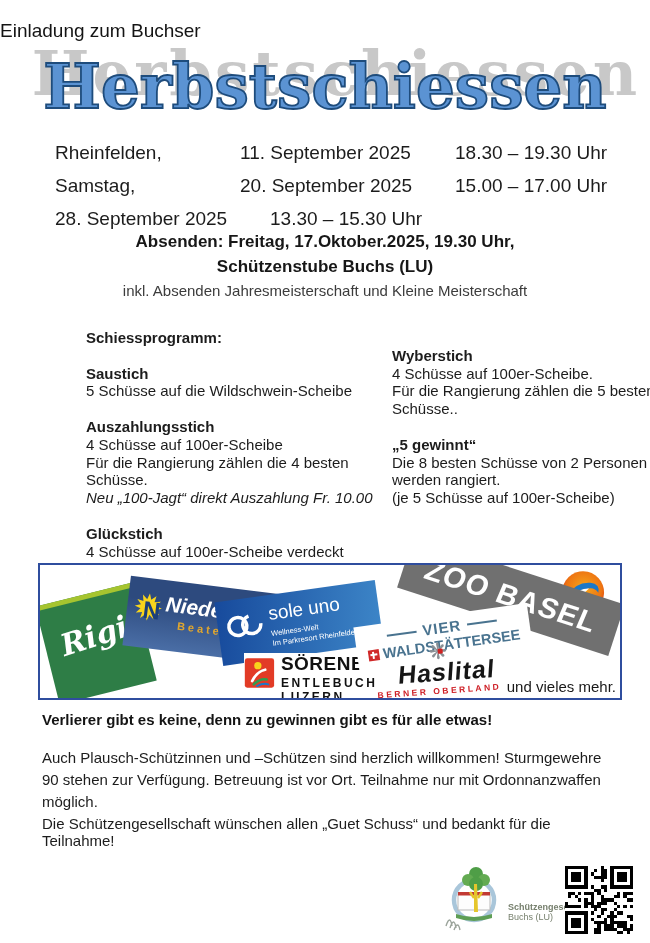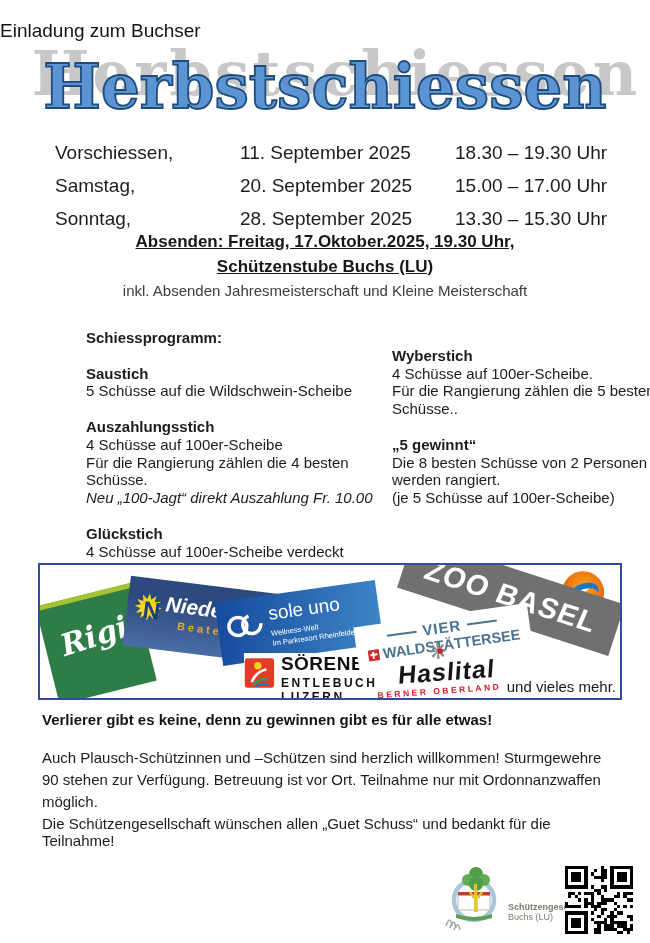--- a/index.html
+++ b/index.html
@@ -16,21 +16,21 @@
   .title-main{color:#5b93d3;-webkit-text-stroke:1.8px #1e4c7c;z-index:1;}
 
   
   .schedule{top:136px;left:55px;font-size:19px;}
   .srow{display:flex;height:33px;align-items:center;}
   .scol-label{width:185px;}
   .scol-date{width:215px;}
 
   
   .absenden{top:229px;left:0;right:0;text-align:center;}
-  .abs-bold{font-size:17px;font-weight:bold;line-height:25px;color:#171717;text-decoration:underline;}
+  .abs-bold{font-size:17px;font-weight:bold;line-height:25px;color:#171717;}
   .abs-small{font-size:15px;line-height:23px;color:#3c3c3c;}
 
   
   .program{top:329px;left:42px;display:flex;font-size:15px;line-height:17.8px;}
   .pcol-left{width:306px;margin-left:44px;}
   .pcol-right{width:280px;padding-top:17.8px;}
   .pcol-left .pitem:not(:first-of-type),.pcol-right .pitem:not(:first-of-type){margin-top:17.8px;}
   .ptitle{font-weight:bold;}
   .pitalic{font-style:italic;}
 
@@ -112,31 +112,30 @@
 <div class="page">
 
   <div class="abs kicker">Einladung zum Buchser</div>
   <div class="abs title-wrap">
     <div class="title-layer title-shadow">Herbstschiessen</div>
     <div class="title-layer title-main">Herbstschiessen</div>
   </div>
 
   <div class="abs schedule">
     <div class="srow">
-      <span class="scol-label">Vorschiessen,</span>
+      <span class="scol-label">Rheinfelden,</span>
       <span class="scol-date">11. September 2025</span>
       <span class="scol-time">18.30 – 19.30 Uhr</span>
     </div>
     <div class="srow">
       <span class="scol-label">Samstag,</span>
       <span class="scol-date">20. September 2025</span>
       <span class="scol-time">15.00 – 17.00 Uhr</span>
     </div>
     <div class="srow">
-      <span class="scol-label">Sonntag,</span>
       <span class="scol-date">28. September 2025</span>
       <span class="scol-time">13.30 – 15.30 Uhr</span>
     </div>
   </div>
 
   <div class="abs absenden">
     <div class="abs-bold">Absenden: Freitag, 17.Oktober.2025, 19.30 Uhr,</div>
     <div class="abs-bold">Schützenstube Buchs (LU)</div>
     <div class="abs-small">inkl. Absenden Jahresmeisterschaft und Kleine Meisterschaft</div>
   </div>

